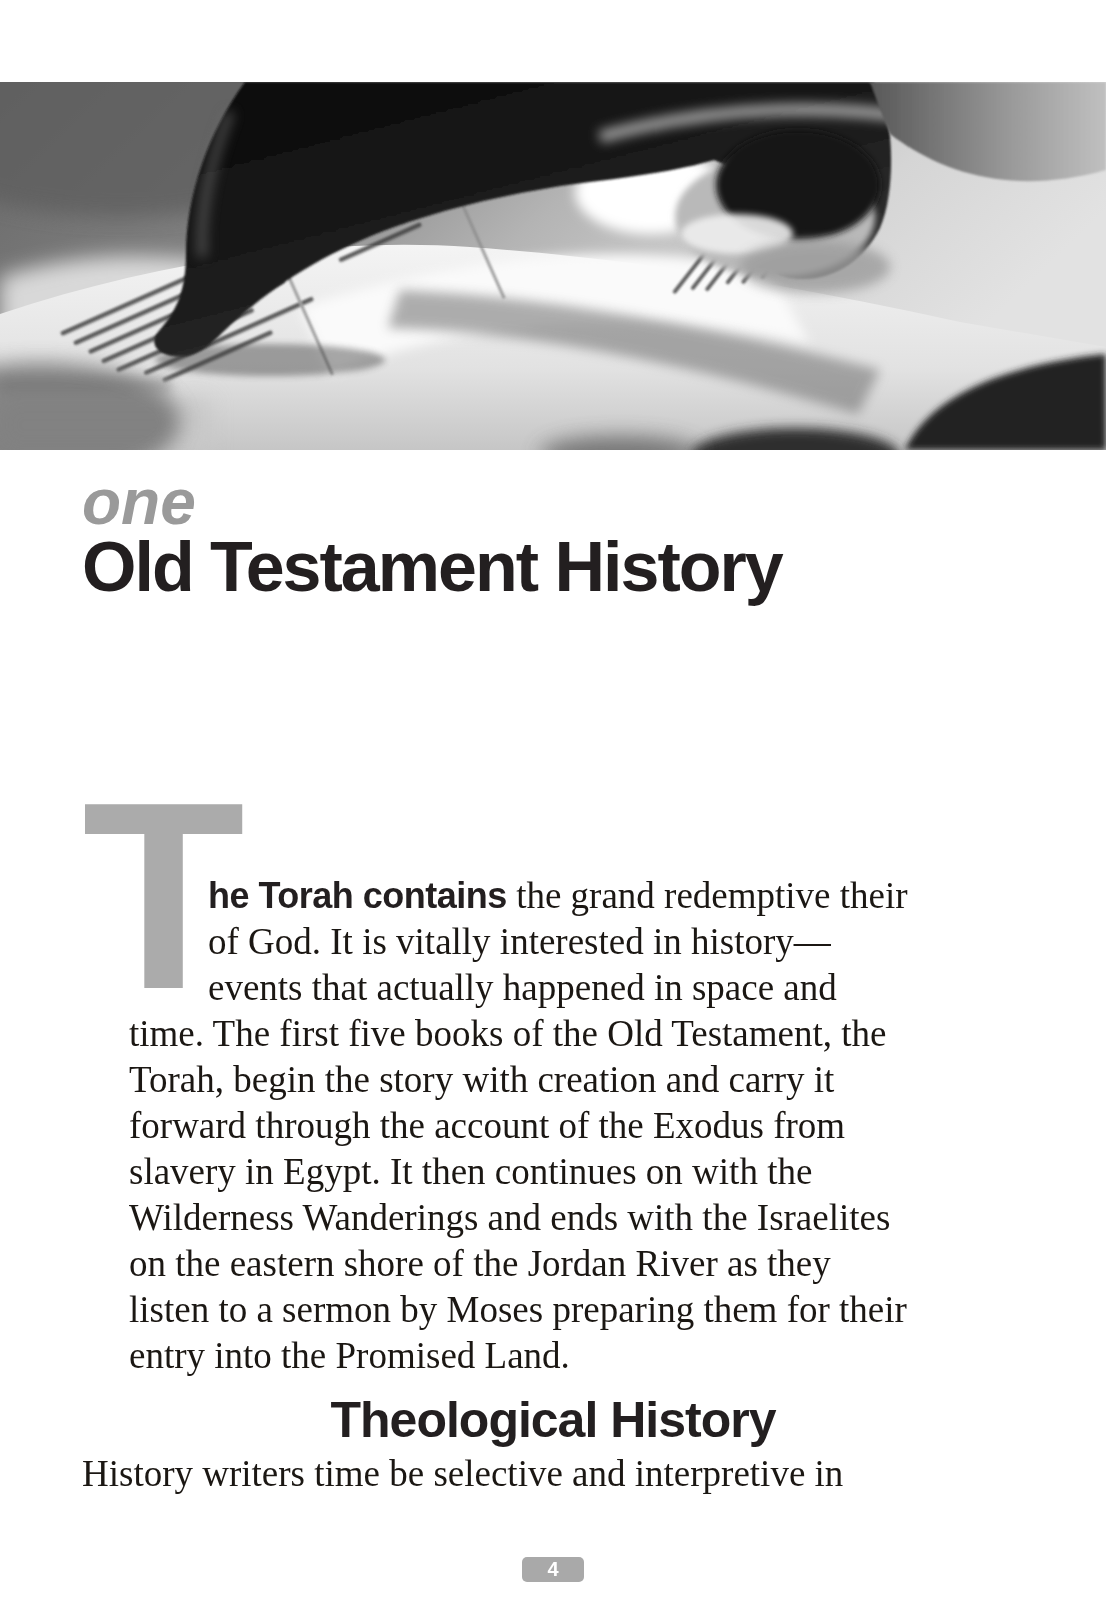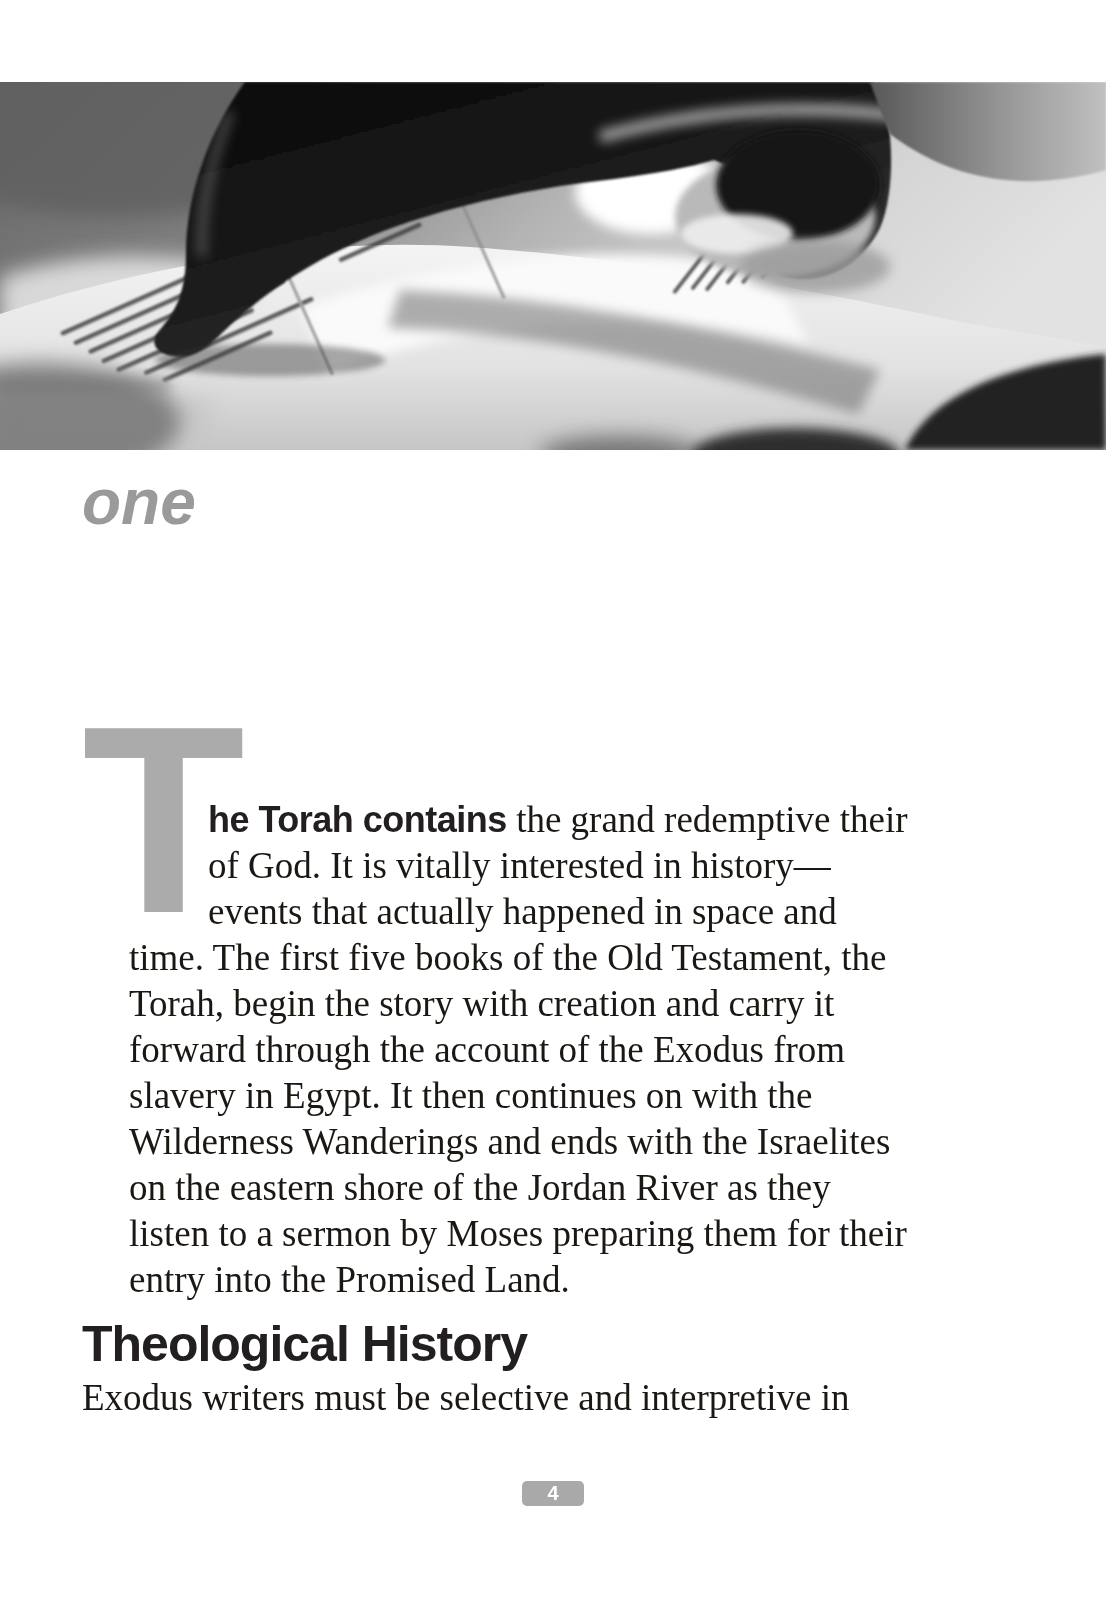--- a/index.html
+++ b/index.html
@@ -30,21 +30,21 @@
            font-family:"Liberation Sans",sans-serif;
            font-weight:700;font-size:267px;line-height:267px;
            color:#ababab;}
 
   .lead-in{font-family:"Liberation Sans",sans-serif;
            font-weight:700;font-size:36px;letter-spacing:-0.5px;color:#231f20;}
 
   .subhead{margin:16px 0 0 0;
            font-family:"Liberation Sans",sans-serif;
            font-weight:700;font-size:50px;line-height:50px;
-           letter-spacing:-1px;color:#231f20;}
+           letter-spacing:-1px;color:#231f20;text-align:center;}
   .body-para{margin:6px 0 0 0;font-size:37px;line-height:46px;}
 
   .page-footer{text-align:center;}
   .folio{display:inline-block;margin-top:60px;width:62px;height:25px;
          border-radius:5px;background:#a9a9a9;color:#ffffff;
          font-family:"Liberation Sans",sans-serif;
          font-weight:700;font-size:20px;line-height:25px;text-align:center;}
 </style>
 </head>
 <body>
@@ -155,37 +155,38 @@
 
       <rect x="0" y="318" width="210" height="50" fill="#c7c7c7" filter="url(#b10)"></rect>
       <rect x="0" y="296" width="170" height="16" fill="#9d9d9d" opacity="0.7" filter="url(#b6)"></rect>
       <ellipse cx="40" cy="340" rx="140" ry="60" fill="#6f6f6f" opacity="0.8" filter="url(#b10)"></ellipse>
     </svg>
   </figure>
 
   <section class="content">
 
     <div class="kicker">one</div>
+    <h1 class="title">Old Testament History</h1>
 
     <p class="lead-para"><span class="dropcap-box">
           <span class="dropcap">T</span>
         </span><strong class="lead-in">he Torah contains</strong><span> the grand redemptive their</span><span class="para-lines">of God. It is vitally interested in history—
 events that actually happened in space and
 time. The first five books of the Old Testament, the
 Torah, begin the story with creation and carry it
 forward through the account of the Exodus from
 slavery in Egypt. It then continues on with the
 Wilderness Wanderings and ends with the Israelites
 on the eastern shore of the Jordan River as they
 listen to a sermon by Moses preparing them for their
 entry into the Promised Land.</span></p>
 
     <h2 class="subhead">Theological History</h2>
 
-    <p class="body-para para-lines">Exodus writers must be selective and interpretive in</p>
+    <p class="body-para para-lines">History writers time be selective and interpretive in</p>
 
   </section>
 
   <footer class="page-footer">
     <div class="folio">4</div>
   </footer>
 
 </main>
 
 </body></html>

